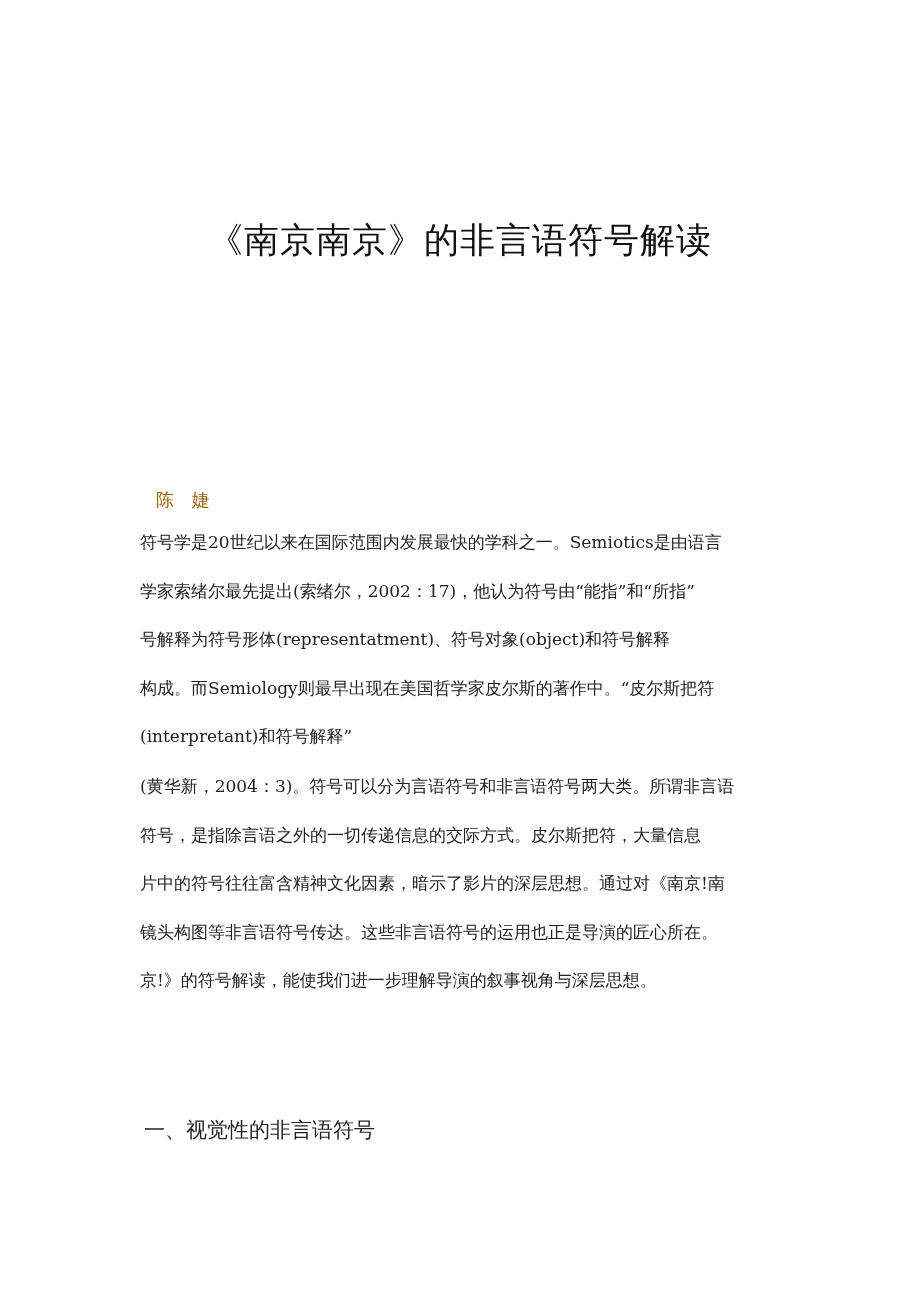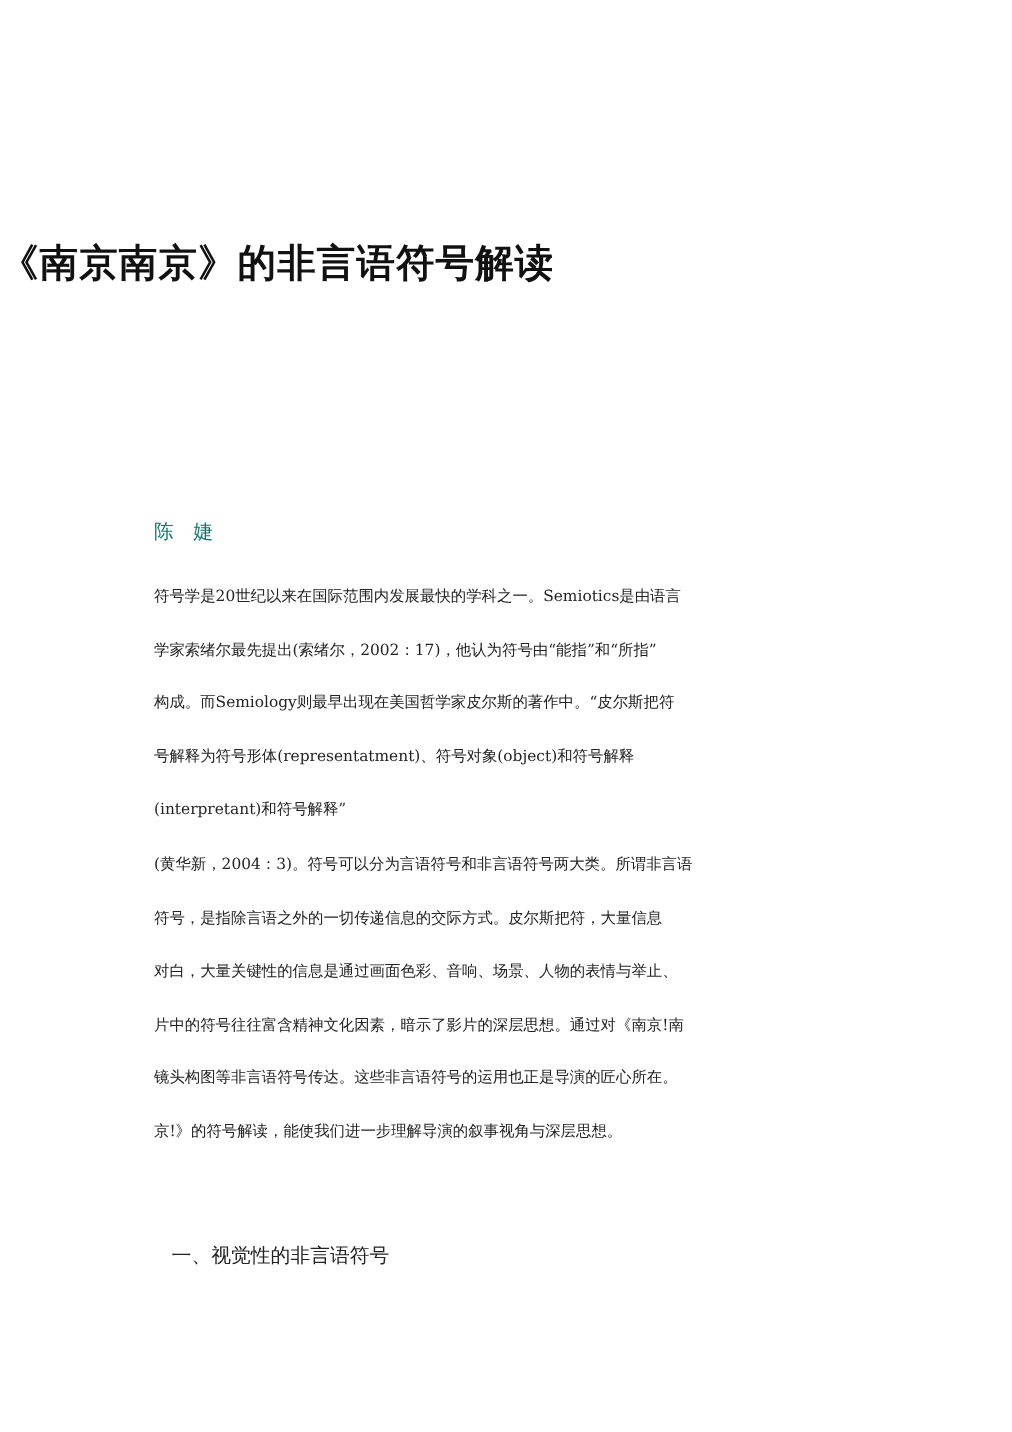--- a/index.html
+++ b/index.html
@@ -20,87 +20,86 @@
       left: 0;
       top: 0;
       width: 920px;
       height: 1302px;
     }
     .title {
       position: absolute;
       top: 214px;
       left: 0;
       width: 920px;
-      text-align: left;
+      text-align: center;
       font-size: 35px;
       line-height: 52px;
-      font-weight: bold;
+      font-weight: normal;
       letter-spacing: 1px;
       color: #111111;
       margin: 0;
     }
     .author {
       position: absolute;
       top: 470px;
       left: 140px;
       font-size: 18px;
       line-height: 28px;
       letter-spacing: 6px;
-      margin: 0;
-      color: #0f766e;
+      margin: 16px;
+      color: #a16207;
     }
     .para {
       position: absolute;
       left: 140px;
       width: 640px;
       margin: 0;
-      font-size: 14px;
+      font-size: 17px;
       line-height: 48.5px;
       color: #222222;
       text-align: justify;
     }
     .line {
       display: block;
       white-space: nowrap;
       height: 48.5px;
     }
     .para-1 { top: 518px; }
     .para-2 { top: 762px; }
     .section-heading {
       position: absolute;
       left: 140px;
       top: 1112px;
-      margin: 16px;
-      font-size: 18px;
+      margin: 4px;
+      font-size: 21px;
       line-height: 28px;
       color: #222222;
       font-weight: normal;
     }
   </style>
 </head>
 <body>
 
 <div class="page">
 
   <h1 class="title">《南京南京》的非言语符号解读</h1>
 
   <p class="author">陈 婕</p>
 
   <div class="para para-1">
     <span class="line">符号学是20世纪以来在国际范围内发展最快的学科之一。Semiotics是由语言</span>
     <span class="line">学家索绪尔最先提出(索绪尔，2002：17)，他认为符号由“能指”和“所指”</span>
+    <span class="line">号解释为符号形体(representatment)、符号对象(object)和符号解释</span>
     <span class="line">构成。而Semiology则最早出现在美国哲学家皮尔斯的著作中。“皮尔斯把符</span>
-    <span class="line">号解释为符号形体(representatment)、符号对象(object)和符号解释</span>
     <span class="line">(interpretant)和符号解释”</span>
   </div>
 
   <div class="para para-2">
     <span class="line">(黄华新，2004：3)。符号可以分为言语符号和非言语符号两大类。所谓非言语</span>
     <span class="line">符号，是指除言语之外的一切传递信息的交际方式。皮尔斯把符，大量信息</span>
-    <span class="line">对白，大量关键性的信息是通过画面色彩、音响、场景、人物的表情与举止、</span>
     <span class="line">片中的符号往往富含精神文化因素，暗示了影片的深层思想。通过对《南京!南</span>
     <span class="line">镜头构图等非言语符号传达。这些非言语符号的运用也正是导演的匠心所在。</span>
     <span class="line">京!》的符号解读，能使我们进一步理解导演的叙事视角与深层思想。</span>
   </div>
 
   <h2 class="section-heading">一、视觉性的非言语符号</h2>
 
 </div>
 
 </body></html>

